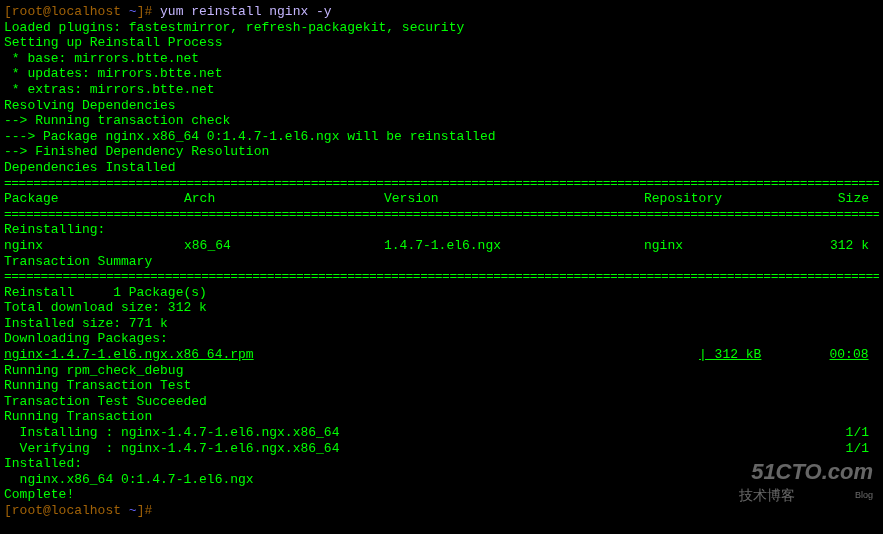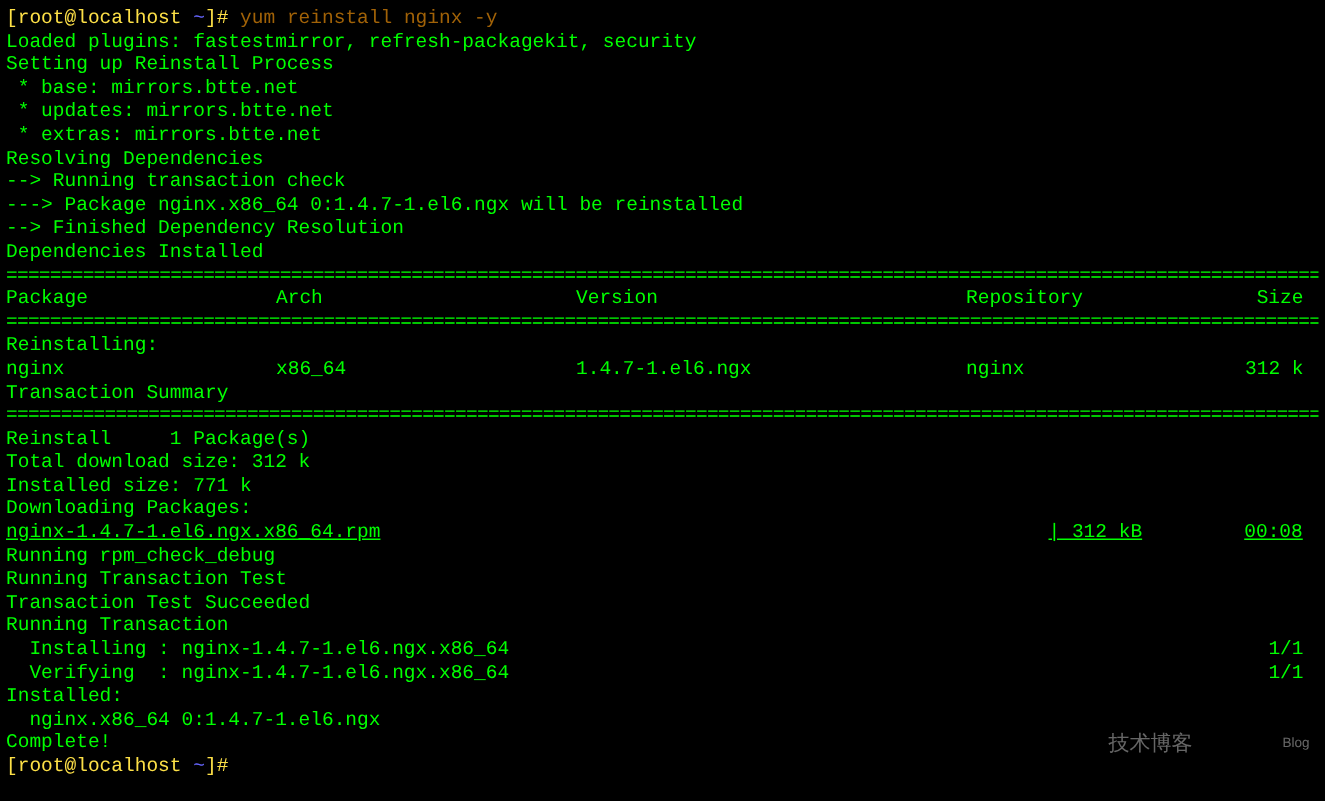--- a/index.html
+++ b/index.html
@@ -9,23 +9,23 @@
       font-family: 'Courier New', monospace;
       font-size: 13px;
       line-height: 1.2;
       padding: 4px;
       width: 883px;
       height: 534px;
       position: relative;
       overflow: hidden;
     }
     .line { white-space: pre; }
-    .prompt-user { color: #fde047; }
+    .prompt-user { color: #a16207; }
     .prompt-path { color: #6666ff; }
-    .cmd { color: #a16207; }
+    .cmd { color: #c4b5fd; }
     .separator { color: #00ff00; letter-spacing: -0.5px; overflow: hidden; white-space: nowrap; }
     .table-row { display: flex; }
     .col-package { width: 180px; }
     .col-arch { width: 200px; }
     .col-version { width: 260px; }
     .col-repo { width: 160px; }
     .col-size { flex: 1; text-align: right; padding-right: 10px; }
     .dl-row { display: flex; text-decoration: underline; }
     .dl-name { flex: 1; }
     .dl-size { width: 120px; }
@@ -109,14 +109,15 @@
   <div class="line"></div>
 
   <div class="line">Installed:</div>
   <div class="line">  nginx.x86_64 0:1.4.7-1.el6.ngx</div>
   <div class="line"></div>
   <div class="line">Complete!</div>
   <div class="line"><span class="prompt-user">[root@localhost </span><span class="prompt-path">~</span><span class="prompt-user">]# </span></div>
 </div>
 
 <div class="watermark">
+  <div class="wm1">51CTO.com</div>
   <div class="wm2"><span>技术博客</span><span class="wm3">Blog</span></div>
 </div>
 
 </body></html>

